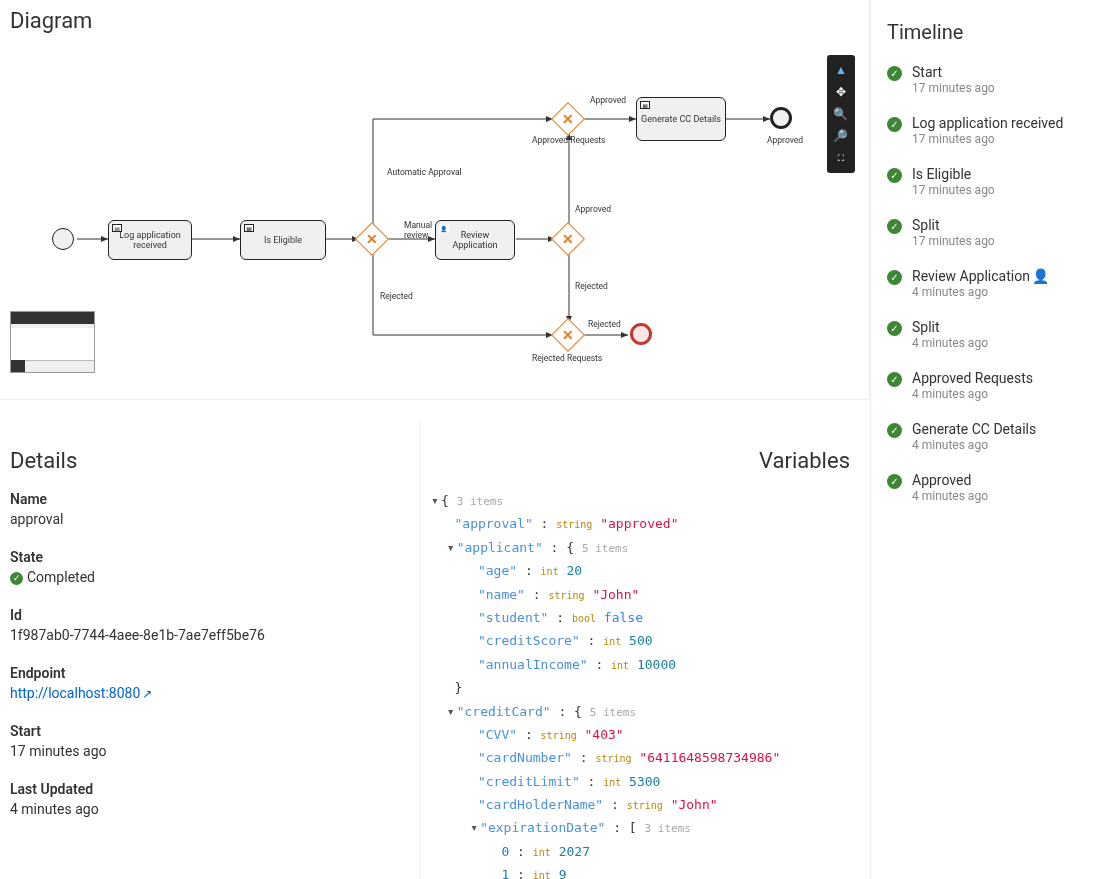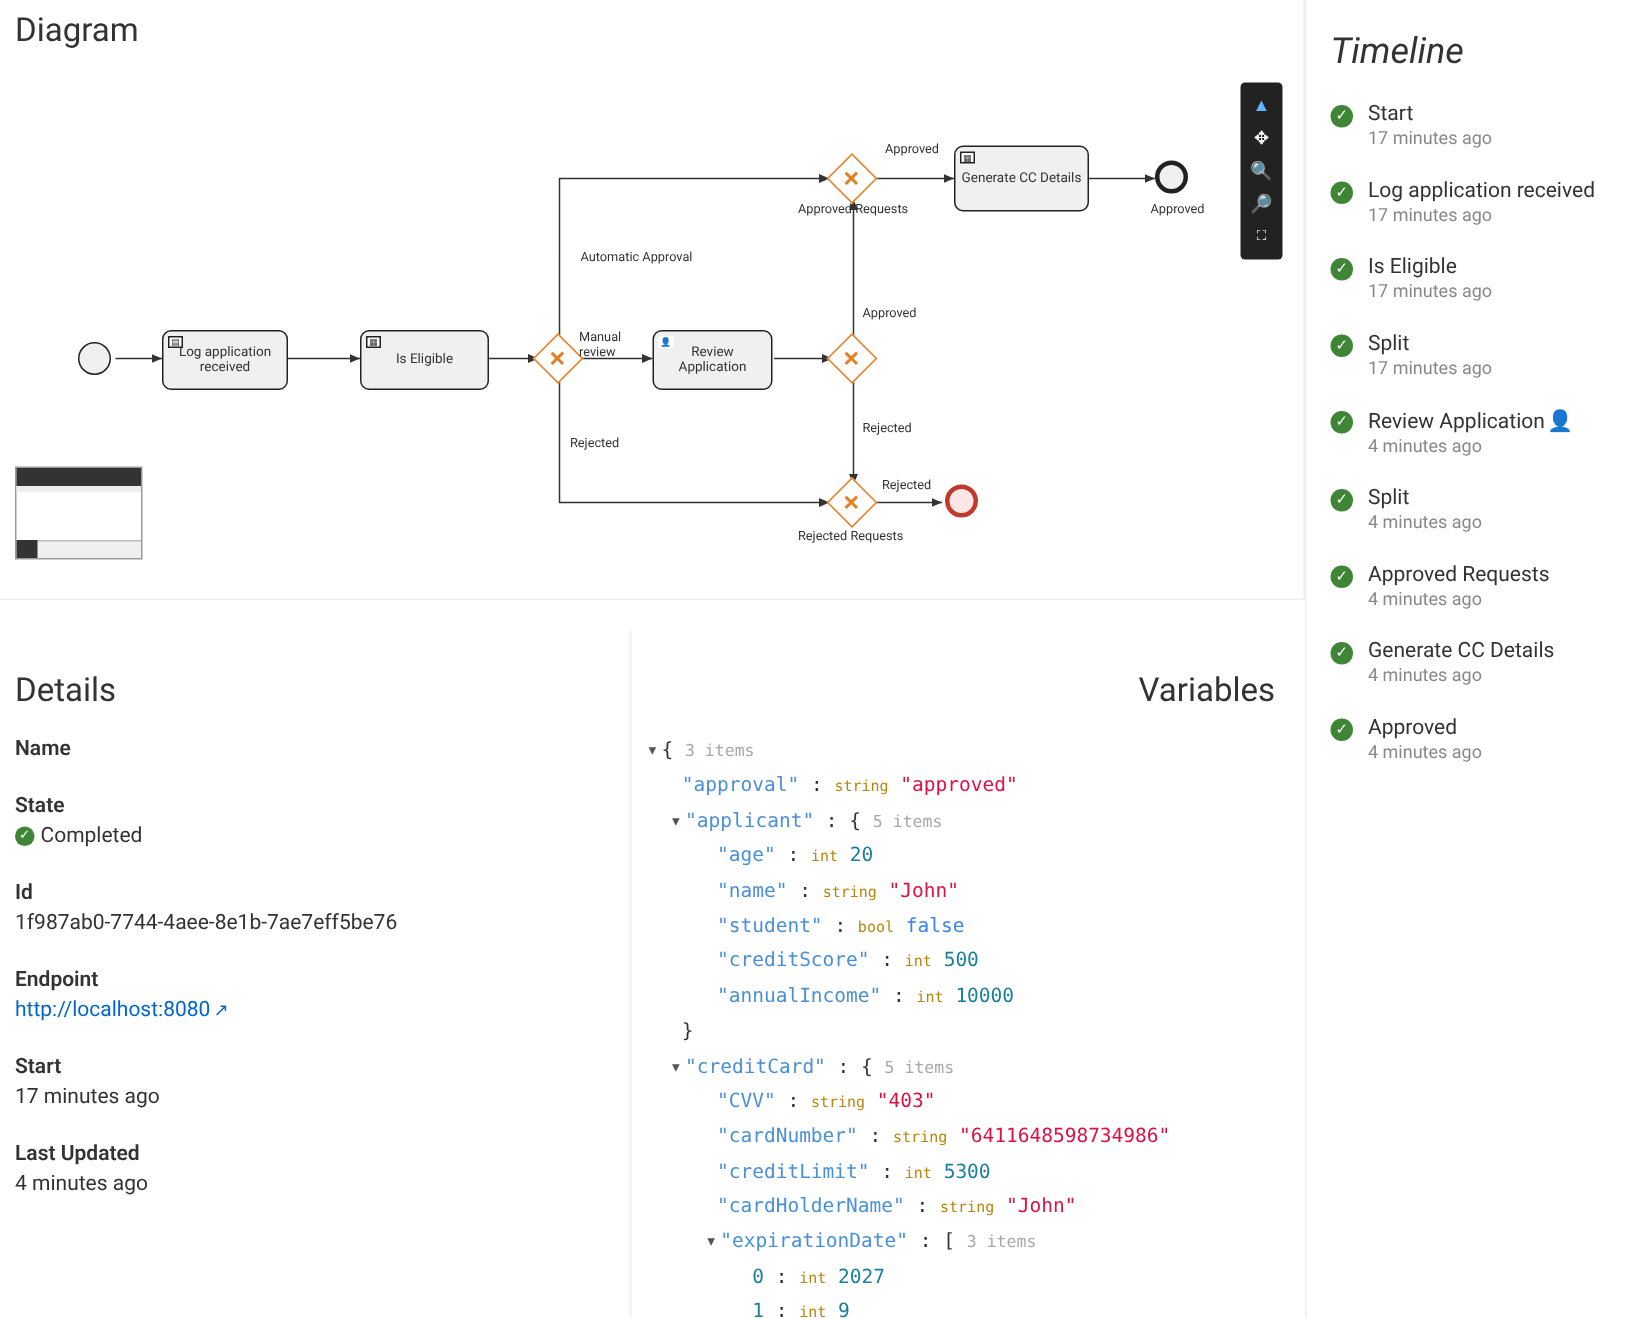--- a/index.html
+++ b/index.html
@@ -125,21 +125,21 @@
     .colon { color:#333; }
 
     
     .timeline-panel {
       grid-column: 2;
       grid-row: 1 / span 2;
       border-left: 1px solid #eee;
       padding: 12px 16px;
       background: #fff;
     }
-    .timeline-panel .panel-title { padding-left: 0; font-size: 24px; margin-bottom: 14px; font-style: italic; }
+    .timeline-panel .panel-title { padding-left: 0; font-size: 20px; margin-bottom: 14px; }
     .tl-item { display:flex; margin-bottom: 20px; }
     .tl-item .ok-icon { flex-shrink:0; width:15px; height:15px; line-height:15px; font-size:10px; margin-right:10px; margin-top:2px;}
     .tl-item .tl-text { flex:1; }
     .tl-item .tl-label { font-size:14px; color:#333; }
     .tl-item .tl-human { color:#555; display:inline-flex; align-items:center; margin-left:2px;}
     .tl-item .tl-time { font-size:12px; color:#888; margin-top:1px;}
 
     
     .bpmn-task {
       position:absolute; background:#f0f0f0; border:1px solid #222; border-radius:6px;
@@ -235,21 +235,21 @@
         <div class="task-icon">▦</div>
         <span>Is Eligible</span>
       </div>
 
       <div class="bpmn-gateway" style="left:360px; top:188px;">
         <div class="diamond">
             <span class="x">✕</span>
           </div>
       </div>
       <div class="bpmn-label" style="left:375px; top:128px;padding-left:12px;">Automatic Approval</div>
-      <div class="bpmn-label" style="left:386px; top:181px; width:38px; white-space:normal;">Manual review</div>
+      <div class="bpmn-label" style="left:404px; top:181px; width:38px; white-space:normal;">Manual review</div>
       <div class="bpmn-label" style="left:380px; top:252px;">Rejected</div>
 
       <div class="bpmn-task" style="left:435px; top:181px; width:80px; height:40px;">
         <div class="task-icon" style="border:none;">👤</div>
         <span>Review Application</span>
       </div>
 
       <div class="bpmn-gateway" style="left:556px; top:188px;">
         <div class="diamond">
             <span class="x">✕</span>
@@ -361,20 +361,21 @@
         </div>
       </div>
   </div>
 
   <div class="details-panel">
     <div class="details-col">
       <div class="panel-title">Details</div>
 
       <div class="detail-block">
         <div class="detail-label">Name</div>
+        <div class="detail-value">approval</div>
       </div>
 
       <div class="detail-block">
         <div class="detail-label">State</div>
         <div class="detail-value">
           <span class="ok-icon">✓</span><span>Completed</span>
         </div>
       </div>
 
       <div class="detail-block">

